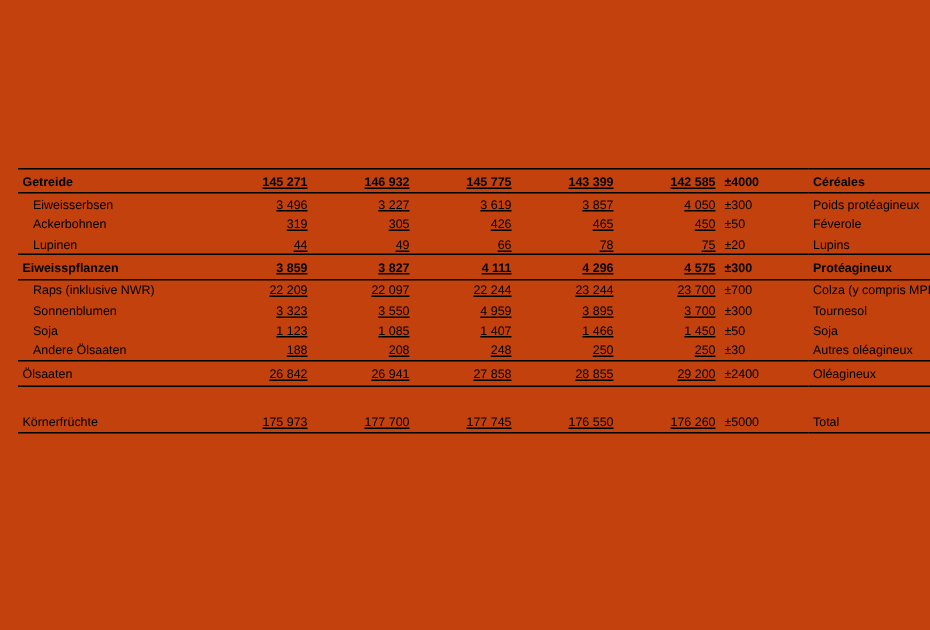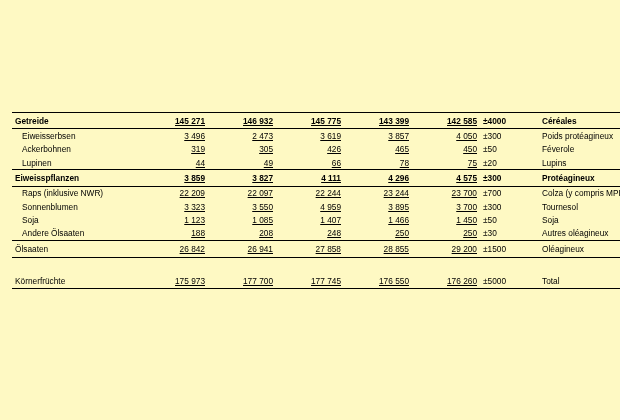--- a/index.html
+++ b/index.html
@@ -12,21 +12,21 @@
     background: #ffffff;
     font-family: "Liberation Sans", sans-serif;
     overflow: hidden;
   }
   .sheet {
     position: absolute;
     left: 0;
     top: 0;
     width: 620px;
     height: 420px;
-    background: #fef9c3;
+    background: #c2410c;
   }
   .table-wrap {
     position: absolute;
     left: 12px;
     top: 112px;
     width: 596px;
   }
   table.crop-table {
     border-collapse: collapse;
     width: 596px;
@@ -97,21 +97,21 @@
             <td class="c-num">146 932</td>
             <td class="c-num">145 775</td>
             <td class="c-num">143 399</td>
             <td class="c-num">142 585</td>
             <td class="c-tol">±4000</td>
             <td class="c-fr">Céréales</td>
           </tr>
           <tr class="detail-row">
             <td class="c-label">Eiweisserbsen</td>
             <td class="c-num">3 496</td>
-            <td class="c-num">2 473</td>
+            <td class="c-num">3 227</td>
             <td class="c-num">3 619</td>
             <td class="c-num">3 857</td>
             <td class="c-num">4 050</td>
             <td class="c-tol">±300</td>
             <td class="c-fr">Poids protéagineux</td>
           </tr>
           <tr class="detail-row">
             <td class="c-label">Ackerbohnen</td>
             <td class="c-num">319</td>
             <td class="c-num">305</td>
@@ -181,21 +181,21 @@
             <td class="c-tol">±30</td>
             <td class="c-fr">Autres oléagineux</td>
           </tr>
           <tr class="sum-row">
             <td class="c-label">Ölsaaten</td>
             <td class="c-num">26 842</td>
             <td class="c-num">26 941</td>
             <td class="c-num">27 858</td>
             <td class="c-num">28 855</td>
             <td class="c-num">29 200</td>
-            <td class="c-tol">±1500</td>
+            <td class="c-tol">±2400</td>
             <td class="c-fr">Oléagineux</td>
           </tr>
           <tr class="total-row">
             <td class="c-label">Körnerfrüchte</td>
             <td class="c-num">175 973</td>
             <td class="c-num">177 700</td>
             <td class="c-num">177 745</td>
             <td class="c-num">176 550</td>
             <td class="c-num">176 260</td>
             <td class="c-tol">±5000</td>

